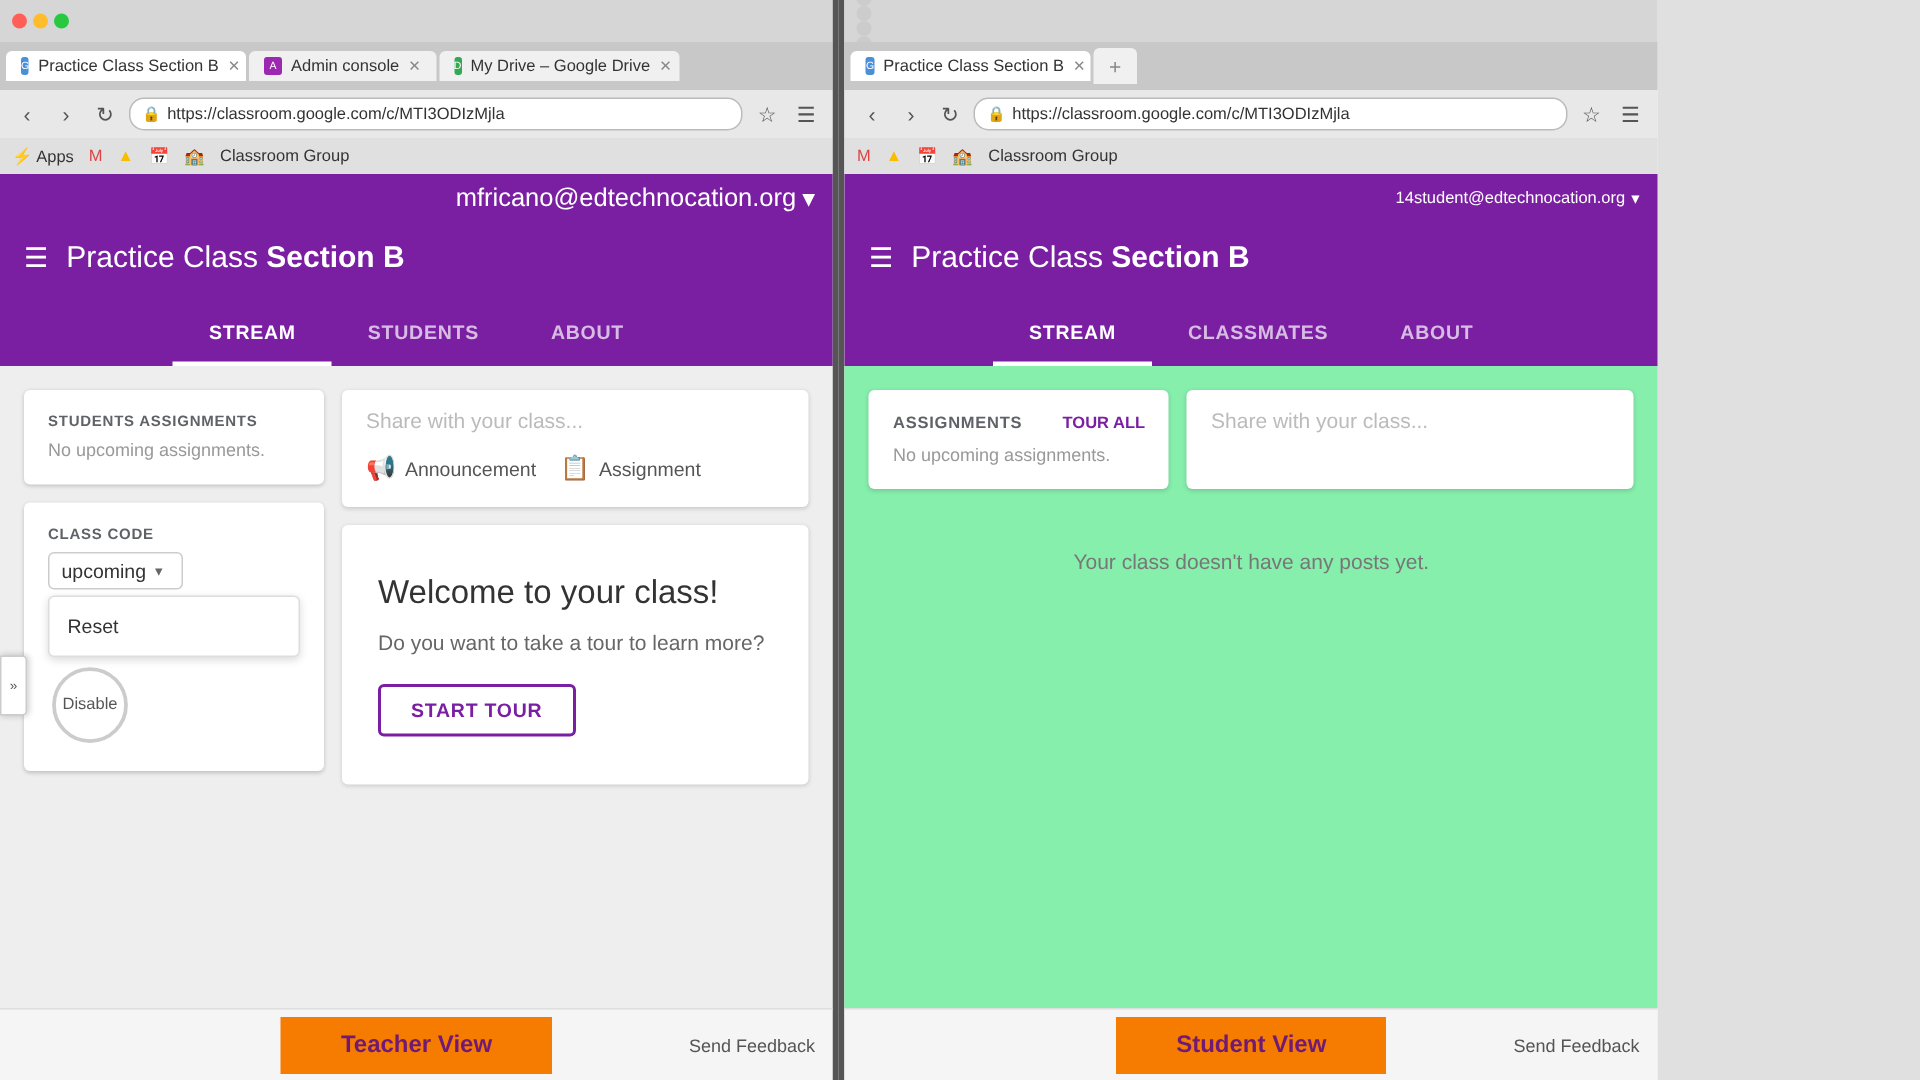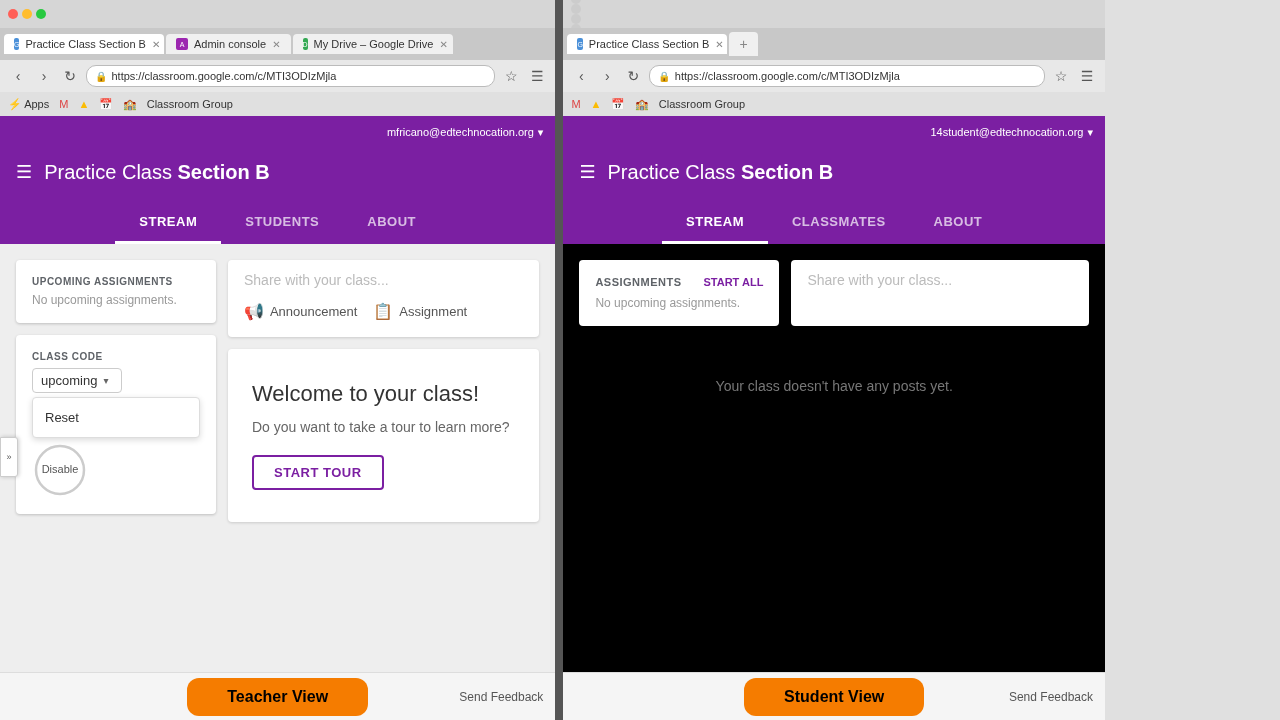--- a/index.html
+++ b/index.html
@@ -32,21 +32,21 @@
     .address-bar { height: 32px; background: #e8e8e8; display: flex; align-items: center; padding: 0 8px; gap: 6px; }
     .nav-btn { width: 20px; height: 20px; border: none; background: none; cursor: pointer; color: #555; font-size: 14px; display: flex; align-items: center; justify-content: center; }
     .url-box { flex: 1; height: 22px; background: white; border: 1px solid #bbb; border-radius: 10px; display: flex; align-items: center; padding: 0 8px; font-size: 11px; color: #333; }
     .url-icon { color: #4a90d9; font-size: 10px; margin-right: 4px; }
 
     
     .bookmarks-bar { height: 24px; background: #e0e0e0; display: flex; align-items: center; padding: 0 8px; gap: 10px; font-size: 11px; color: #333; }
     .bookmark-item { cursor: pointer; color: #333; }
 
     
-    .account-bar { height: 32px; background: #7B1FA2; display: flex; align-items: center; justify-content: flex-end; padding: 0 12px; font-size: 11px; color: white; }
+    .account-bar { height: 32px; background: #7B1FA2; display: flex; align-items: center; justify-content: flex-end; padding: 0 12px; font-size: 17px; color: white; }
     .account-name { cursor: pointer; display: flex; align-items: center; gap: 4px; }
 
     
     .app-header { height: 48px; background: #7B1FA2; display: flex; align-items: center; padding: 0 16px; gap: 12px; }
     .hamburger { color: white; font-size: 18px; cursor: pointer; }
     .app-title { color: white; font-size: 20px; font-weight: 400; }
     .app-title .bold { font-weight: 700; }
 
     
     .tabs-nav { height: 48px; background: #7B1FA2; display: flex; align-items: flex-end; justify-content: center; gap: 0; }
@@ -80,21 +80,21 @@
     .share-actions { display: flex; align-items: center; gap: 16px; }
     .action-btn { display: flex; align-items: center; gap: 6px; font-size: 13px; color: #555; cursor: pointer; padding: 4px 0; }
 
     .welcome-card { background: white; border-radius: 4px; box-shadow: 0 1px 3px rgba(0,0,0,0.15); padding: 32px 24px; display: flex; flex-direction: column; align-items: flex-start; gap: 12px; }
     .welcome-title { font-size: 22px; color: #333; }
     .welcome-subtitle { font-size: 14px; color: #666; }
     .start-tour-btn { background: white; border: 2px solid #7B1FA2; color: #7B1FA2; font-size: 13px; font-weight: 700; padding: 8px 20px; border-radius: 4px; cursor: pointer; letter-spacing: 0.5px; margin-top: 8px; }
 
     
     .footer { height: 48px; background: #f5f5f5; border-top: 1px solid #ddd; display: flex; align-items: center; justify-content: center; position: relative; }
-    .view-btn { background: #f57c00; color: #000000; font-size: 16px; font-weight: 700; padding: 10px 40px; border-radius: 12px; border: none; cursor: pointer; }
+    .view-btn { background: #f57c00; color: #701a75; font-size: 16px; font-weight: 700; padding: 10px 40px; border-radius: 0; border: none; cursor: pointer; }
     .feedback-btn { position: absolute; right: 12px; font-size: 12px; color: #555; cursor: pointer; margin-left: 12px; }
 
     
     .divider { width: 4px; background: #555; height: 720px; flex-shrink: 0; }
 
     
     .right-account-bar { height: 32px; background: #7B1FA2; display: flex; align-items: center; justify-content: flex-end; padding: 0 12px; font-size: 11px; color: white; }
 
     
     .assignments-panel { background: white; border-radius: 4px; box-shadow: 0 1px 3px rgba(0,0,0,0.15); padding: 16px; }
@@ -103,21 +103,21 @@
     .view-all-link { font-size: 11px; color: #7B1FA2; font-weight: 700; cursor: pointer; }
     .no-assignments { font-size: 12px; color: #999; }
 
     
     .right-share-box { background: white; border-radius: 4px; box-shadow: 0 1px 3px rgba(0,0,0,0.15); padding: 12px 16px; flex: 1; }
     .right-share-input { font-size: 14px; color: #bbb; cursor: text; }
 
     .no-posts { font-size: 14px; color: #777; text-align: center; padding: 40px 20px; }
 
     
-    .right-content { flex: 1; background: #000000; padding: 16px; display: flex; gap: 12px; flex-direction: column; overflow: hidden; }
+    .right-content { flex: 1; background: #86efac; padding: 16px; display: flex; flex-direction: column; overflow: hidden; }
     .right-top-row { display: flex; gap: 12px; }
 
     .right-browser-title-bar { height: 28px; background: #d6d6d6; display: flex; align-items: center; padding: 0 8px; gap: 6px; }
     .right-browser-tabs { height: 32px; background: #c8c8c8; display: flex; align-items: center; padding: 0 4px; gap: 2px; }
   </style>
 </head>
 <body>
 
 <div class="browser-wrapper">
 
@@ -193,21 +193,21 @@
 
     <div class="content-area" style="position:relative;">
 
       <div style="position:absolute; left:0; top:45%; width:18px; height:40px; background:white; border:1px solid #ccc; border-radius:0 3px 3px 0; display:flex; align-items:center; justify-content:center; cursor:pointer; z-index:10; box-shadow:1px 0 4px rgba(0,0,0,0.2);">
         <span style="font-size:9px; color:#555;">»</span>
       </div>
 
       <div class="left-panel">
 
         <div class="card">
-          <div class="upcoming-title">UPCOMING ASSIGNMENTS</div>
+          <div class="upcoming-title">STUDENTS ASSIGNMENTS</div>
           <div class="upcoming-empty">No upcoming assignments.</div>
         </div>
 
         <div class="card">
           <div class="class-code-title">CLASS CODE</div>
           <div class="code-dropdown">
             <span>upcoming</span>
             <span class="code-arrow">▾</span>
           </div>
 
@@ -324,21 +324,21 @@
       <div class="nav-tab">CLASSMATES</div>
       <div class="nav-tab">ABOUT</div>
     </div>
 
     <div class="right-content">
       <div class="right-top-row">
 
         <div class="assignments-panel" style="width:200px; flex-shrink:0;">
           <div class="assignments-header">
             <span class="assignments-title">ASSIGNMENTS</span>
-            <span class="view-all-link">START ALL</span>
+            <span class="view-all-link">TOUR ALL</span>
           </div>
           <div class="no-assignments">No upcoming assignments.</div>
         </div>
 
         <div class="right-share-box">
           <div class="right-share-input">Share with your class...</div>
         </div>
 
       </div>
 

